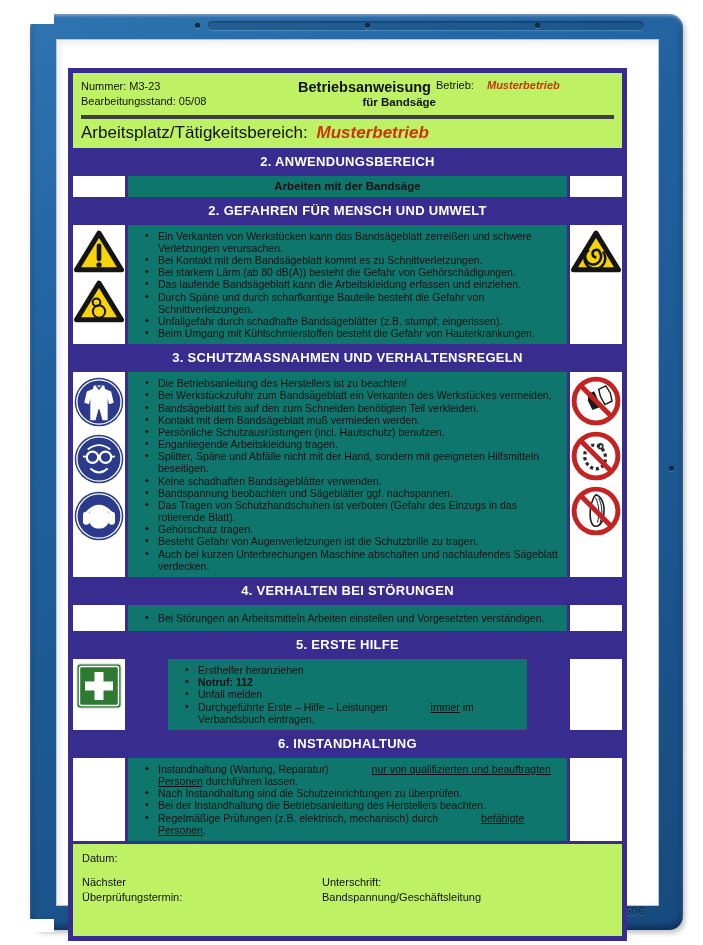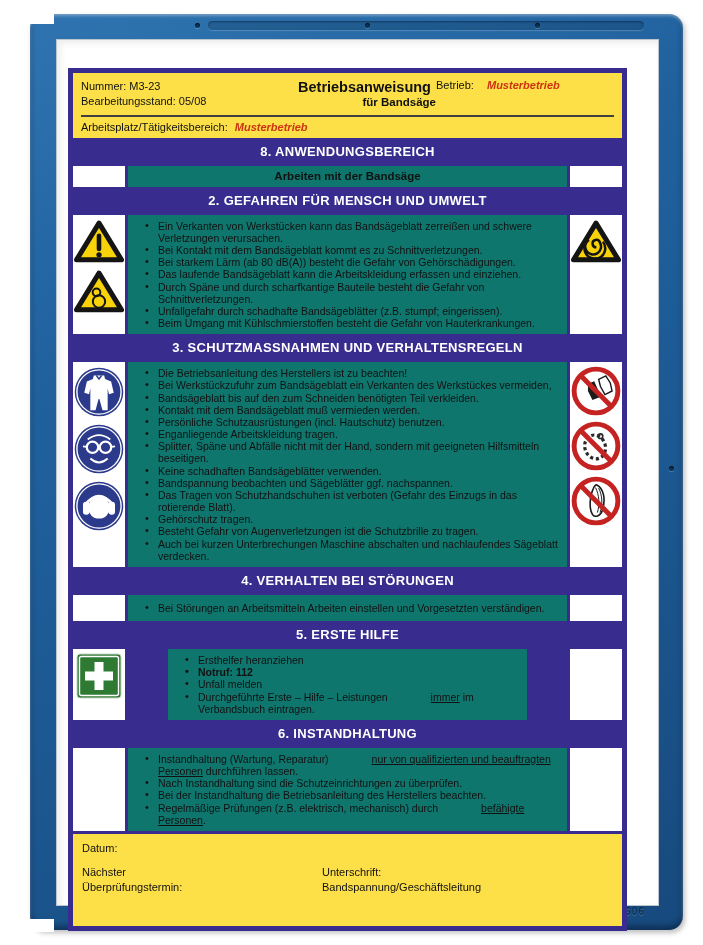--- a/index.html
+++ b/index.html
@@ -31,38 +31,38 @@
   
   .paper{
     position:absolute;left:57px;top:40px;width:601px;height:865px;background:#fff;
     box-shadow:0 0 0 1px #bcc5cc, inset 3px 3px 6px rgba(60,70,80,.10);
   }
   
   .table{
     position:absolute;left:11px;top:28px;width:559px;background:#382c8e;
     padding:5px;box-sizing:border-box;display:flex;flex-direction:column;gap:3px;
   }
-  .cell{background:#fde047;box-sizing:border-box;}
+  .cell{background:#bef264;box-sizing:border-box;}
   .band{
     color:#fff;font-weight:bold;font-size:13px;text-align:center;
     padding:3px 0 4px;letter-spacing:.3px;
   }
   .irow{display:flex;gap:3px;}
   .icol{width:52px;flex:0 0 52px;background:#fff;display:flex;flex-direction:column;
     align-items:center;padding:4px 0;gap:5px;box-sizing:border-box;}
   .tcol{flex:1;background:#0f766e;padding:3px 8px 3px 2px;box-sizing:border-box;}
   
   .hdr{padding:6px 8px 0 8px;}
   .hdr-grid{display:grid;grid-template-columns:212px 1fr 178px;align-items:start;}
   .info-line{font-size:11px;line-height:1.35;}
   .title1{font-size:14.5px;font-weight:bold;text-align:center;line-height:1.15;}
   .title2{font-size:11.5px;font-weight:bold;text-align:right;}
   .betrieb{font-size:11px;}
   .red{color:#cc3311;font-weight:bold;font-style:italic;}
-  .arb{border-top:2px solid #404040;margin-top:6px;padding:4px 0 5px;font-size:11px;}
+  .arb{border-top:4px solid #404040;margin-top:6px;padding:4px 0 5px;font-size:17px;}
   
   ul.blist{margin:2px 0;padding:0 0 0 28px;}
   ul.blist li{list-style:none;position:relative;font-size:10.5px;line-height:1.16;color:#111;}
   ul.blist li::before{content:"•";position:absolute;left:-13px;top:-1px;font-size:11px;}
   .b{font-weight:bold;}
   .u{text-decoration:underline;padding-left:40px;}
   .center-cell{display:flex;align-items:center;justify-content:center;font-weight:bold;font-size:11.5px;height:21px;padding:0;}
   .empty-small{height:21px;}
   .vcenter{display:flex;align-items:center;}
   
@@ -107,21 +107,21 @@
           <span>Betrieb:</span>
           <span class="red" style="margin-left:10px;">Musterbetrieb</span>
         </div>
       </div>
       <div class="arb">
         <span>Arbeitsplatz/Tätigkeitsbereich:</span>
         <span class="red" style="margin-left:4px;">Musterbetrieb</span>
       </div>
     </div>
 
-    <div class="band">8. ANWENDUNGSBEREICH</div>
+    <div class="band">2. ANWENDUNGSBEREICH</div>
     <div class="irow">
       <div class="icol empty-small"></div>
       <div class="tcol center-cell">Arbeiten mit der Bandsäge</div>
       <div class="icol empty-small"></div>
     </div>
 
     <div class="band">2. GEFAHREN FÜR MENSCH UND UMWELT</div>
     <div class="irow" style="min-height:100px;">
       <div class="icol">
         <span class="icon">

